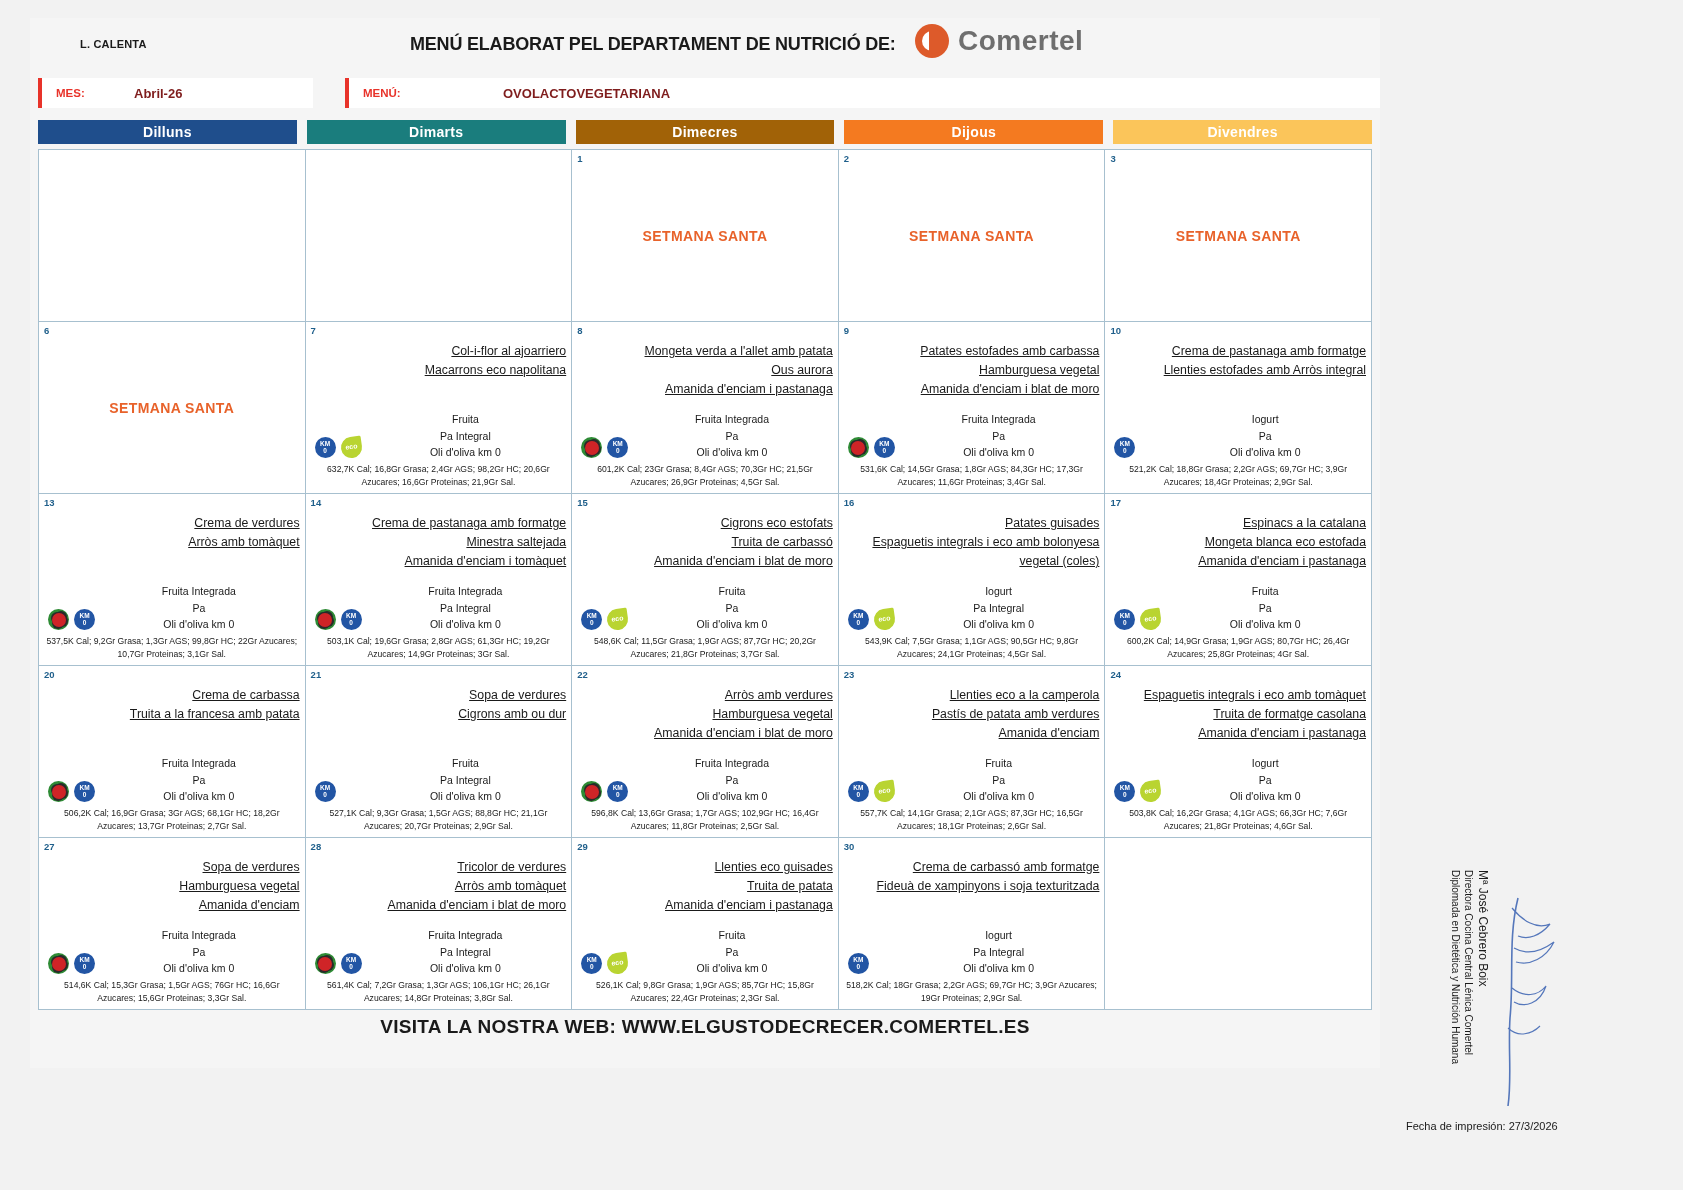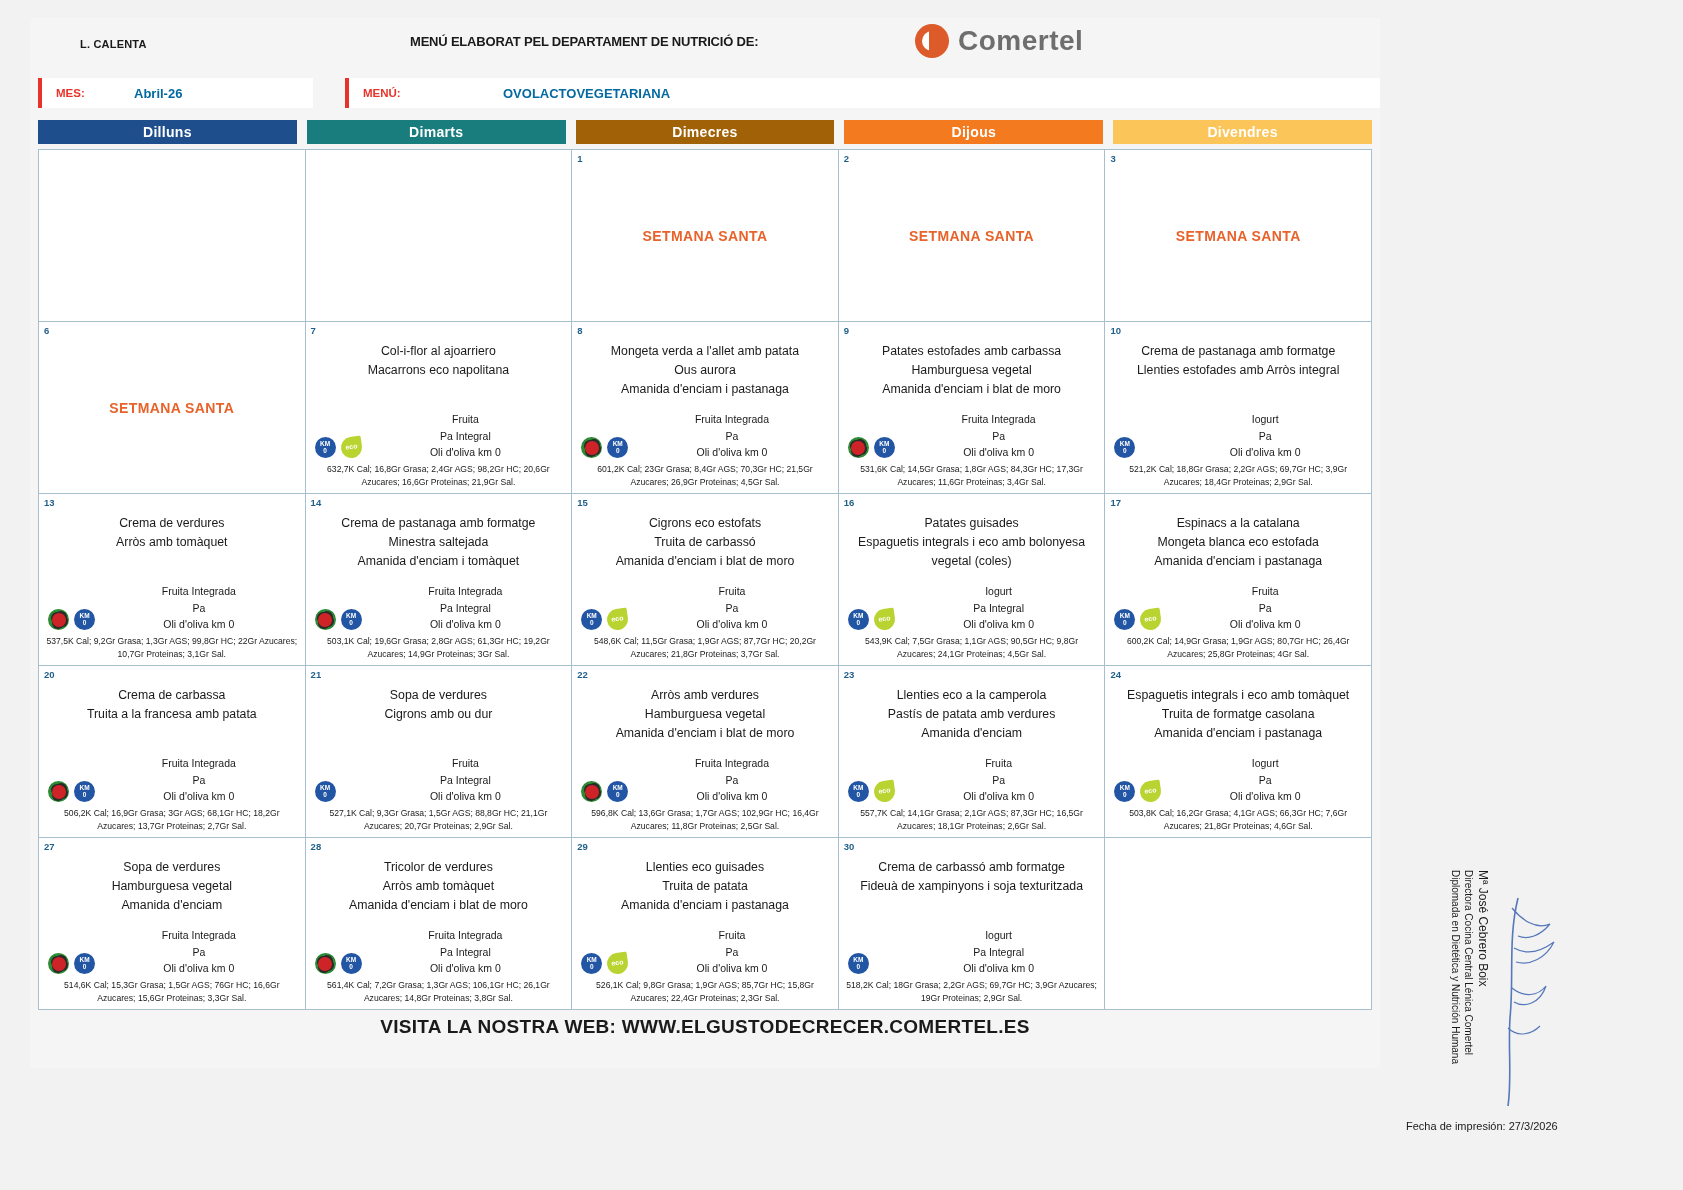--- a/index.html
+++ b/index.html
@@ -19,21 +19,21 @@
 
   
   .top-head { position: relative; height: 58px; text-align: right; }
   .brand-label {
     position: absolute; left: 50px; top: 20px;
     font-size: 11px; font-weight: bold; color: #1a1a1a;
     letter-spacing: .2px;
   }
   .main-title {
     position: absolute; left: 380px; top: 16px;
-    font-size: 13px; font-weight: bold; color: #1a1a1a;
+    font-size: 18px; font-weight: bold; color: #1a1a1a;
     letter-spacing: -.2px;
   }
   .logo-wrap {
     position: absolute; left: 885px; top: 6px;
     display: flex; align-items: center; gap: 9px;
   }
   .logo-mark {
     width: 34px; height: 34px; border-radius: 50%;
     background: #dd5a2a; position: relative;
   }
@@ -59,21 +59,21 @@
     background: #ffffff; border-left: 4px solid #e8332a;
     display: flex; align-items: center;
   }
   .meta-box.mes { left: 8px; width: 275px; }
   .meta-box.menu { left: 315px; width: 1035px; }
   .meta-key {
     font-size: 11.5px; font-weight: bold; color: #e8332a;
     margin-left: 14px; width: 62px;
   }
   .meta-val {
-    font-size: 13px; font-weight: bold; color: #0369a1;
+    font-size: 13px; font-weight: bold; color: #7f1d1d;
     margin-left: 16px;
   }
   .meta-box.menu .meta-val { margin-left: 78px; }
 
   
   .days-row {
     display: flex; gap: 10px; margin-top: 8px; padding: 0 8px;
   }
   .day-head {
     flex: 1; height: 24px; display: flex;
@@ -104,22 +104,22 @@
     position: absolute; left: 5px; top: 3px;
     font-size: 9.5px; font-weight: bold; color: #1f5f8b;
   }
   .holiday {
     flex: 1; display: flex; align-items: center; justify-content: center;
     color: #e8622a; font-size: 14px; font-weight: bold;
     letter-spacing: .4px;
   }
 
   .dishes {
-    margin-top: 16px; text-align: center;
-    font-size: 12.3px; color: #1a1a1a; line-height: 1.55;
+    margin-top: 16px; text-align: right;
+    font-size: 12.3px; color: #1a1a1a; line-height: 1.55; text-decoration: underline;
   }
   .spacer { flex: 1; min-height: 10px; }
   .extras {
     position: relative; text-align: center;
     font-size: 10.5px; color: #1a1a1a; line-height: 1.55;
     padding-left: 54px;
   }
   .icons {
     position: absolute; left: 4px; bottom: 2px;
     display: flex; gap: 5px; align-items: flex-end;

